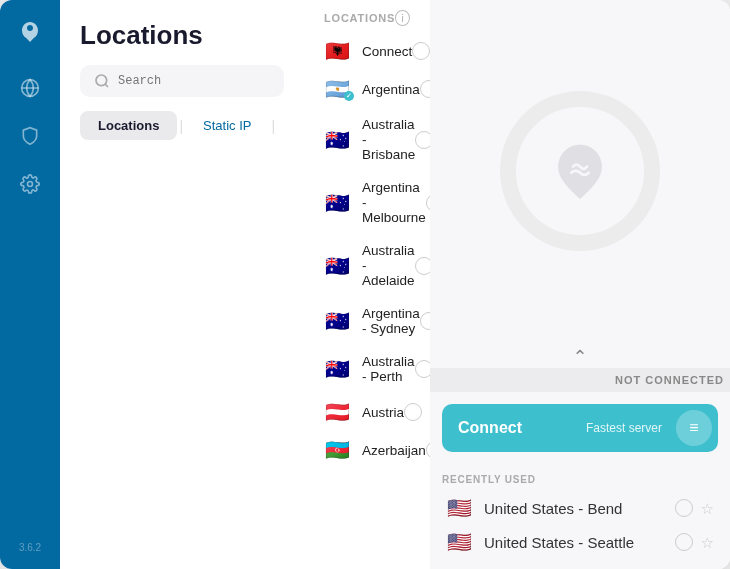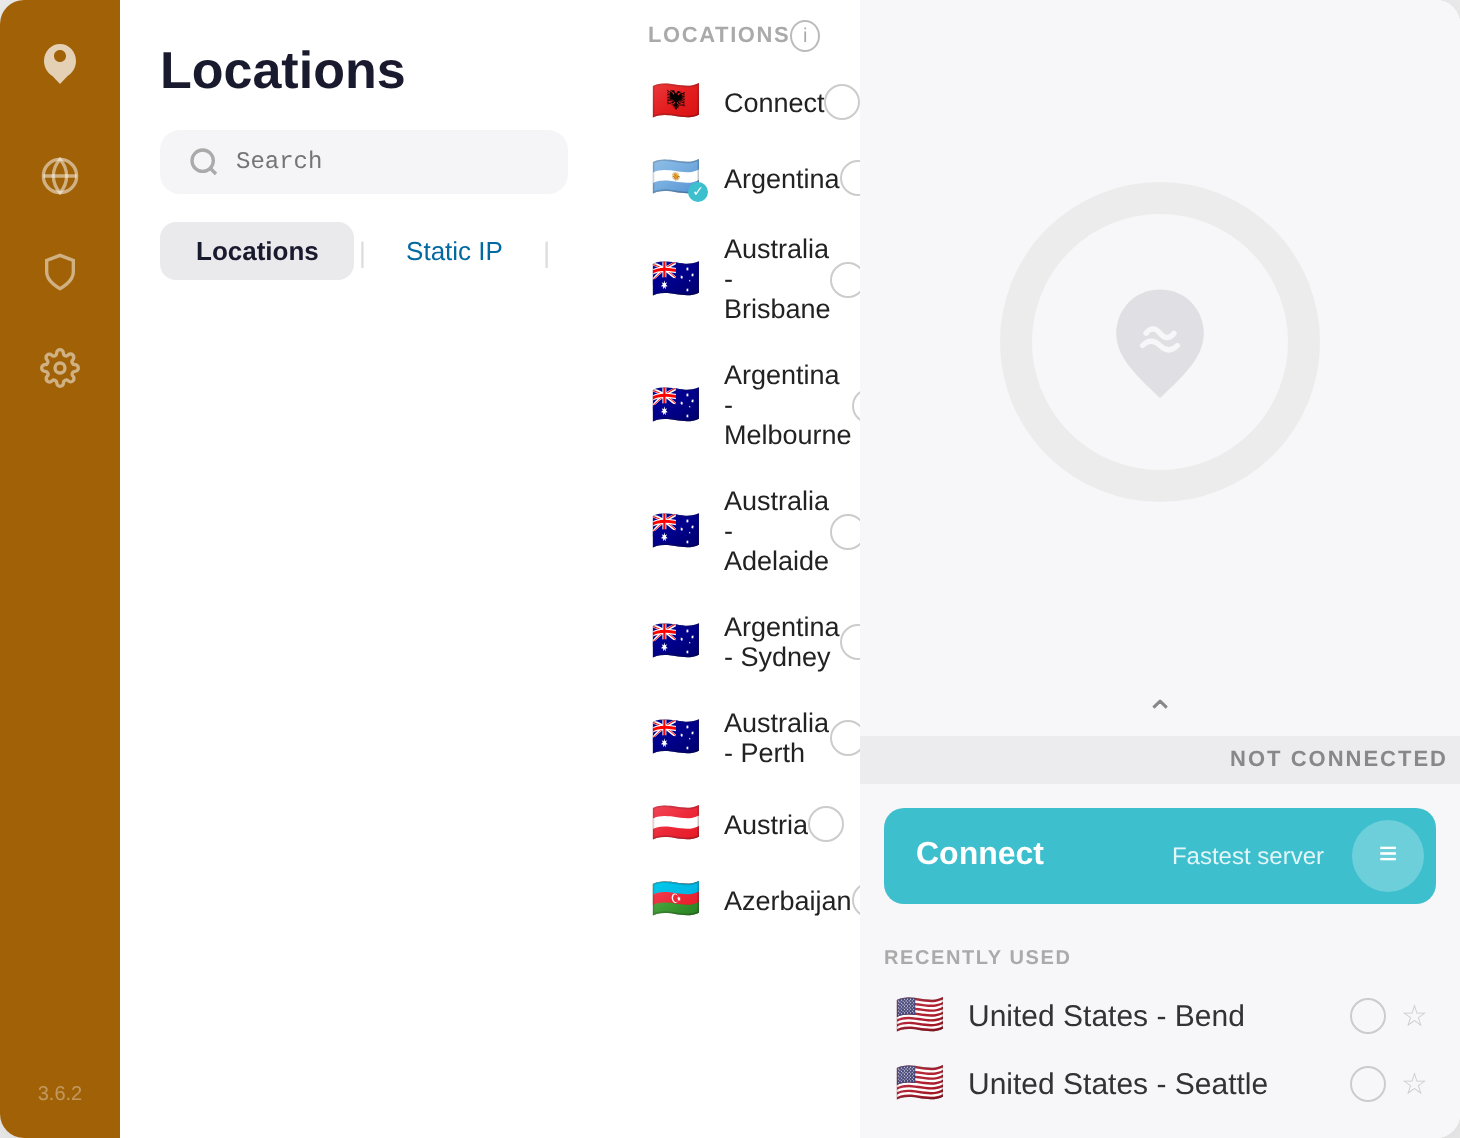--- a/index.html
+++ b/index.html
@@ -18,21 +18,21 @@
       height: 569px;
       background: #fff;
       display: flex;
       border-radius: 12px;
       overflow: hidden;
       box-shadow: 0 4px 30px rgba(0,0,0,0.15);
     }
     
     .sidebar {
       width: 60px;
-      background: #a16207;
+      background: #0369a1;
       display: flex;
       flex-direction: column;
       align-items: center;
       padding: 16px 0;
       gap: 8px;
     }
     .sidebar-logo {
       width: 32px;
       height: 32px;
       margin-bottom: 12px;

